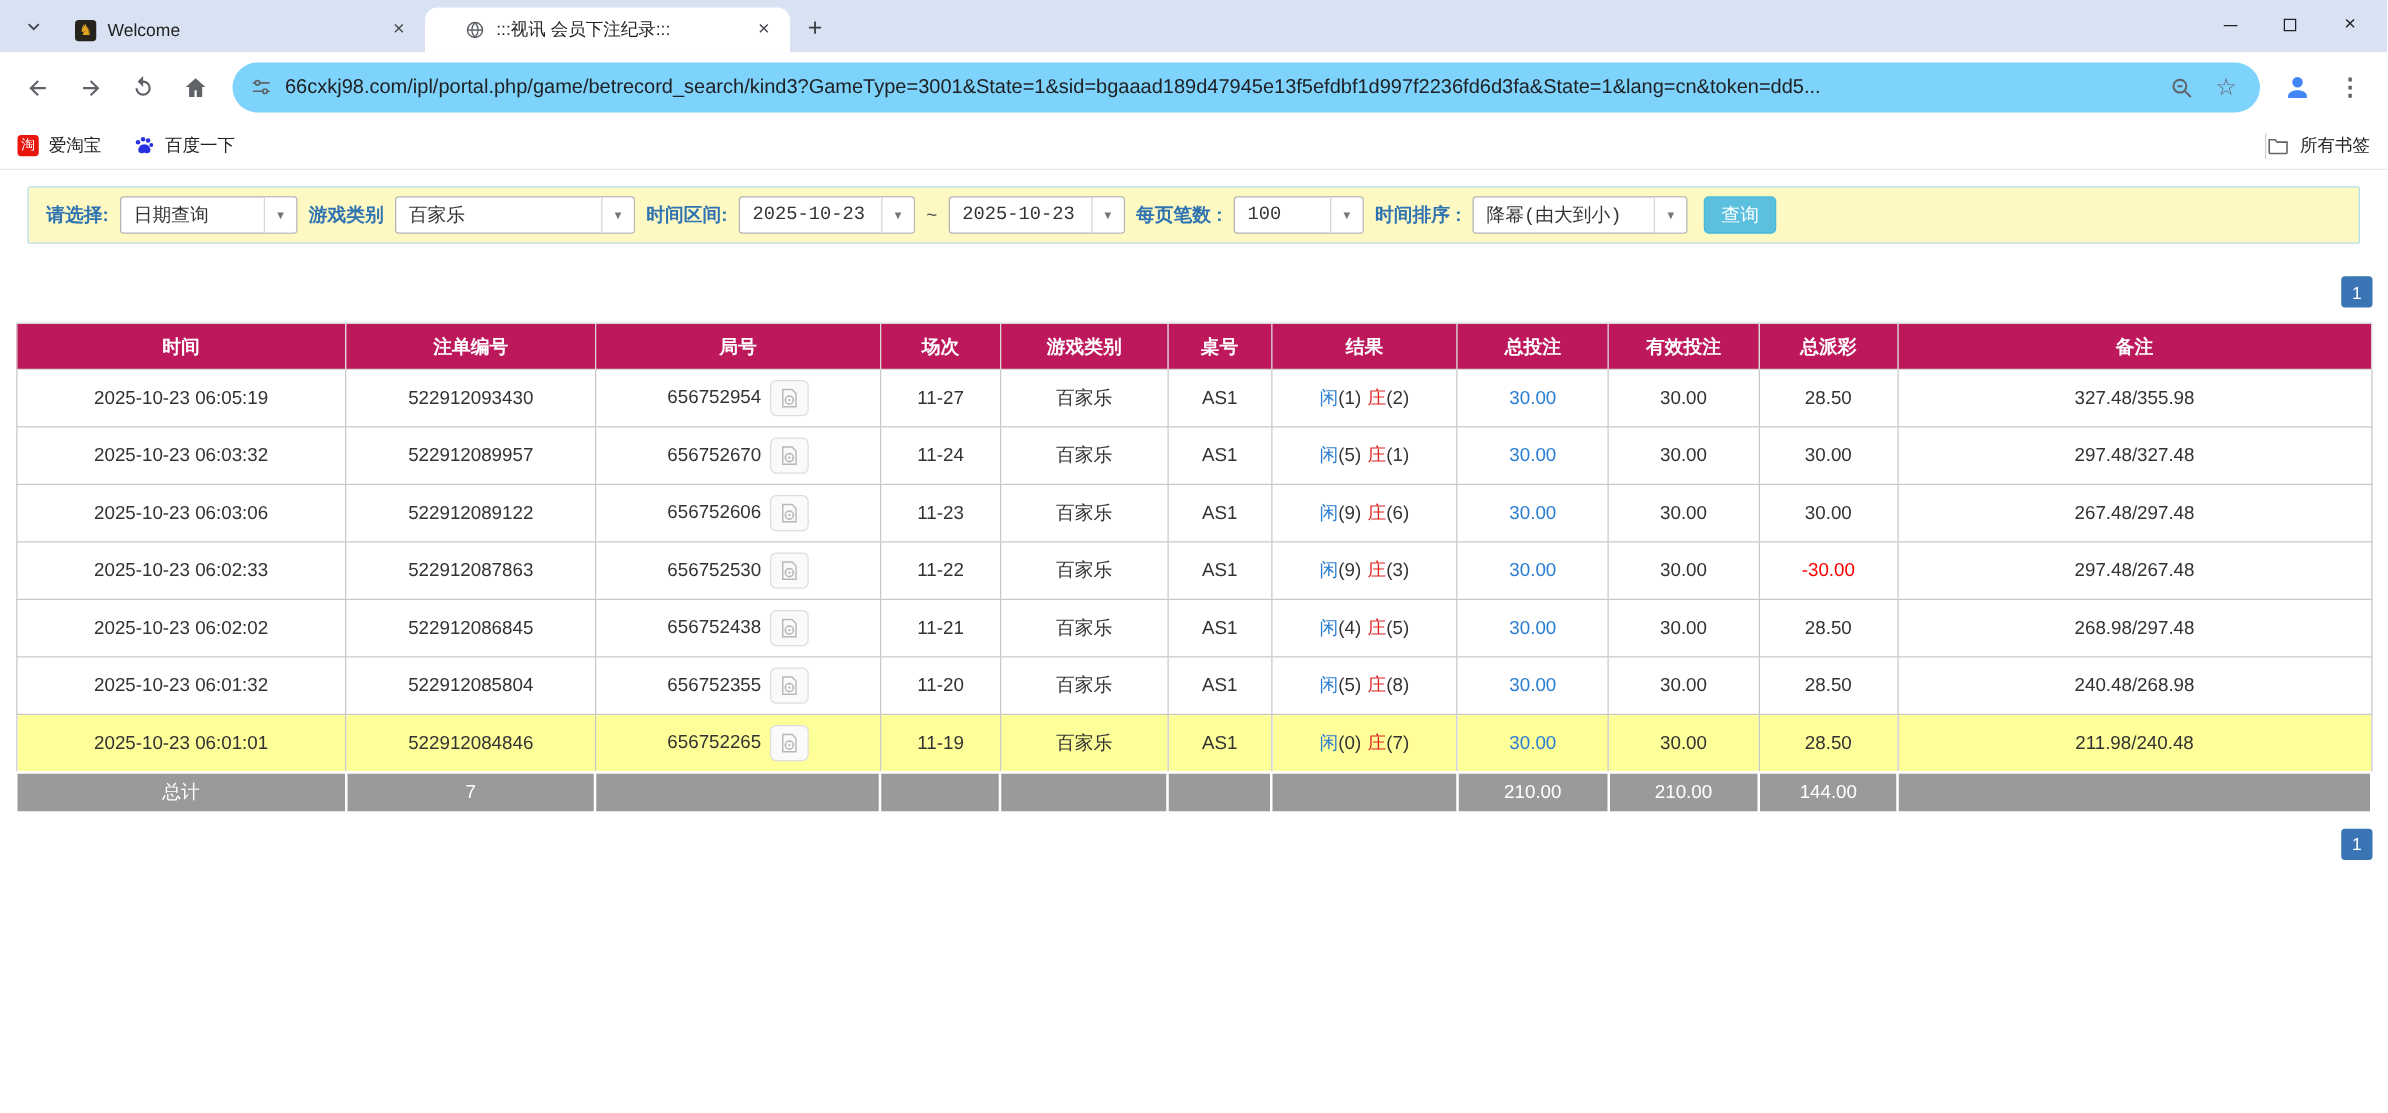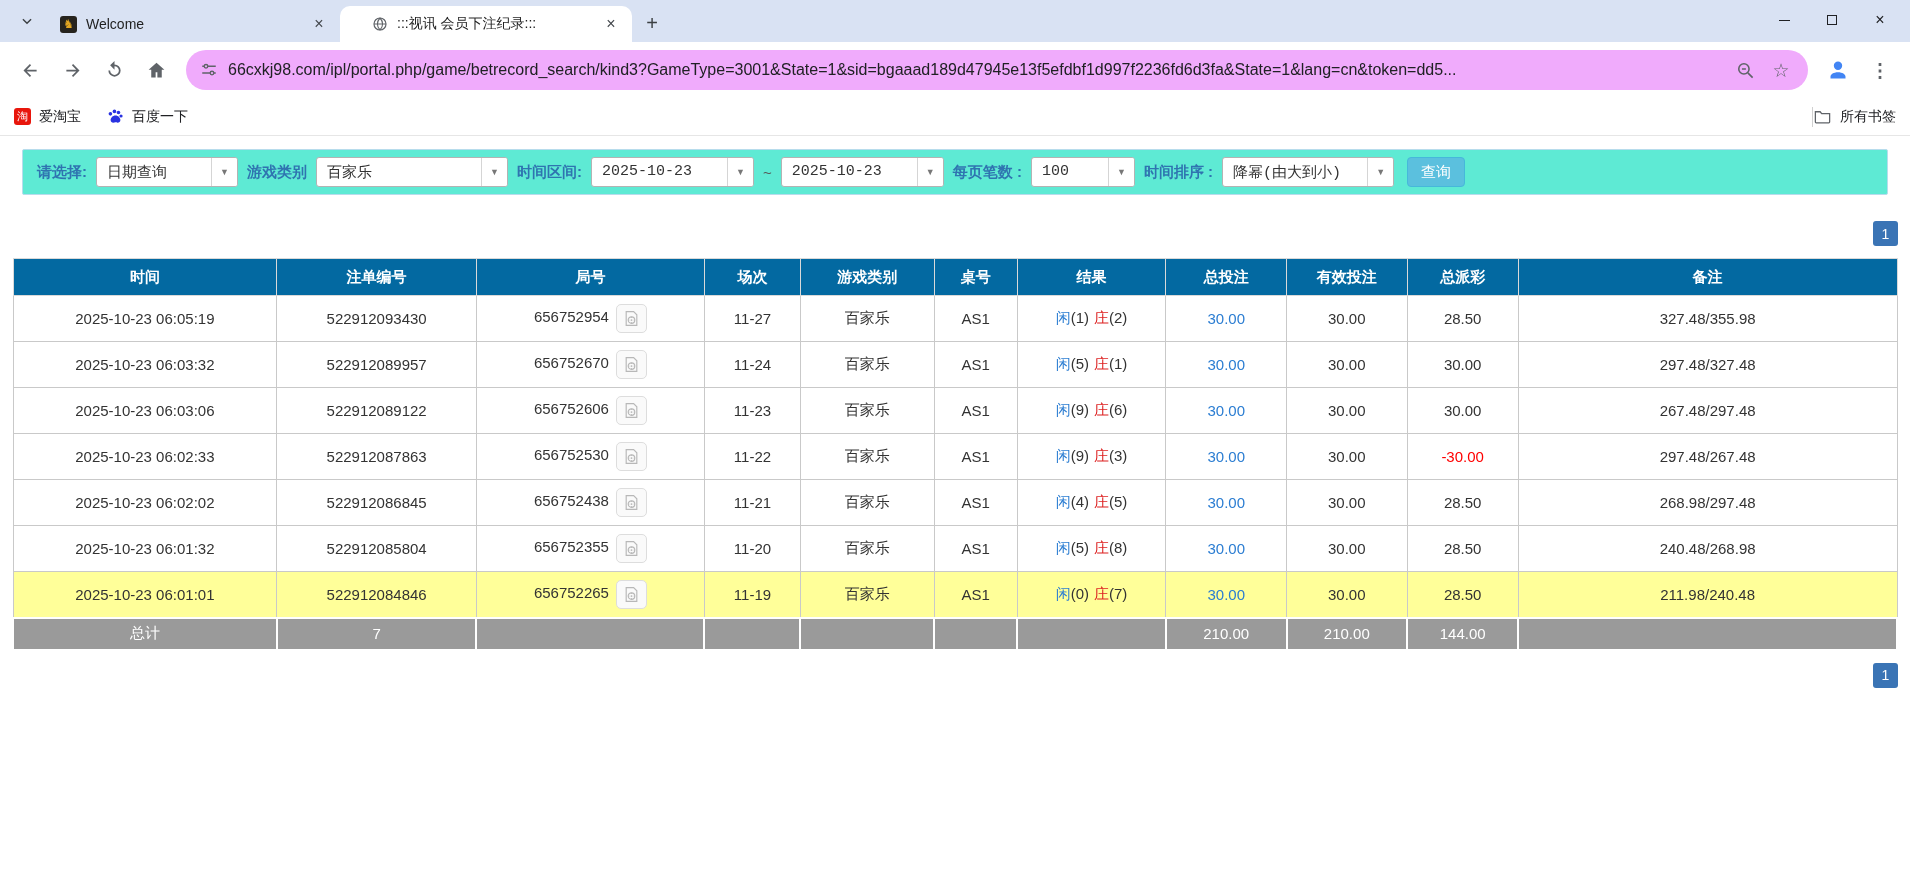--- a/index.html
+++ b/index.html
@@ -25,21 +25,21 @@
   .win-btn { width:48px; height:40px; display:flex; align-items:center; justify-content:center;
     background:transparent; border:none; color:#202124; cursor:pointer; }
   .min-glyph { width:11px; height:1px; background:#202124; display:block; }
   .max-glyph { width:10px; height:10px; border:1px solid #202124; display:block; }
   .close-glyph { font-size:16px; line-height:1; }
 
   .toolbar { height:56px; background:#fff; display:flex; align-items:center; padding:0 10px; gap:2px; }
   .nav-btn { width:40px; height:40px; border:none; background:transparent; border-radius:50%;
     display:flex; align-items:center; justify-content:center; cursor:pointer; flex:none; }
   .nav-btn svg { width:21px; height:21px; fill:#5f6368; }
-  .urlbar { flex:1; height:40px; background:#f0abfc; border-radius:20px; margin:0 8px;
+  .urlbar { flex:1; height:40px; background:#7dd3fc; border-radius:20px; margin:0 8px;
     display:flex; align-items:center; padding:0 14px; gap:10px; min-width:0; }
   .urlbar .site-icon svg { width:18px; height:18px; stroke:#5f6368; fill:none; stroke-width:1.8; }
   .url-text { flex:1; font-size:16px; color:#202124; white-space:nowrap; overflow:hidden; }
   .url-icon { width:26px; height:26px; display:flex; align-items:center; justify-content:center;
     flex:none; cursor:pointer; background:transparent; border:none; }
   .url-icon svg { width:19px; height:19px; stroke:#5f6368; fill:none; stroke-width:2; }
   .star-glyph { font-size:19px; color:#5f6368; }
   .profile-btn svg { width:24px; height:24px; fill:#4285f4; }
   .dots-glyph { font-size:19px; color:#5f6368; font-weight:bold; }
 
@@ -50,45 +50,45 @@
     font-size:11px; line-height:17px; text-align:center; }
   .bm-right { margin-left:auto; display:flex; align-items:center; }
   .bm-divider { width:1px; height:20px; background:#d0d0d0; }
   .folder-icon svg { width:19px; height:19px; fill:none; stroke:#5f6368; stroke-width:1.6; }
 
   
   .content { background:#fff; }
   .page-title { font-size:20px; color:#333; font-weight:400; margin:24px 0 12px 12px; }
   .title-rule { border:none; border-top:1px solid #e6e6e6; }
 
-  .filterbar { margin:13px 22px 0; height:46px; background:#5eead4; border:1px solid #b7dcec;
+  .filterbar { margin:13px 22px 0; height:46px; background:#fef9c3; border:1px solid #b7dcec;
     border-radius:2px; display:flex; align-items:center; padding:0 14px; gap:9px; font-size:15px; }
   .flabel { color:#2f74b0; font-weight:bold; white-space:nowrap; }
   .combo { display:inline-flex; align-items:stretch; height:30px; background:#fff;
     border:1px solid #b3b3b3; border-radius:3px; overflow:hidden; cursor:pointer; flex:none; }
   .combo .val { padding:5px 10px 0; font-size:15px; color:#333; flex:1; white-space:nowrap;font-family:Liberation Mono, monospace; }
   .combo .arrow { width:26px; border-left:1px solid #d5d5d5; display:flex; align-items:center;
     justify-content:center; color:#777; font-size:9px; background:#fff; }
-  .w-select{width:142px} .w-game{width:192px} .w-date{width:163px} .w-size{width:104px} .w-sort{width:172px}
+  .w-select{width:142px} .w-game{width:192px} .w-date{width:141px} .w-size{width:104px} .w-sort{width:172px}
   .tilde { color:#555; }
   .btn-search { background:#5bc0de; border:1px solid #46b8da; color:#fff; border-radius:4px;
     height:30px; padding:0 13px; font-size:15px; cursor:pointer; margin-left:4px; }
 
   .summarybar { margin:12px 12px 0; height:44px; background:#dff0d8; border:1px solid #d6e9c6;
     display:flex; align-items:center; justify-content:space-between; padding:0 14px; font-size:15px; }
   .summary-left { color:#3c763d; }
   .summary-right { color:#f00; }
 
   .pagenav { display:flex; justify-content:flex-end; margin:26px 12px 12px; }
   .pagenav.bottom { margin:12px 12px 0; }
   .page-btn { min-width:25px; height:25px; background:#3a74b5; color:#fff; font-size:14px;
     display:flex; align-items:center; justify-content:center; border-radius:3px; border:none; cursor:pointer; }
 
   table.bets { width:calc(100% - 24px); margin:0 12px; border-collapse:collapse; table-layout:fixed; }
-  .bets thead th { background:#0369a1; color:#fff; height:37px; font-size:15px; font-weight:bold;
+  .bets thead th { background:#be185d; color:#fff; height:37px; font-size:15px; font-weight:bold;
     border:1px solid #d9d9d9; text-align:center; }
   .bets tbody td { height:46px; border:1px solid #c9c9c9; text-align:center; font-size:15px;
     color:#333; background:#fff; overflow:hidden; white-space:nowrap; }
   .bets tr.hl td { background:#ffff99; }
   .betlink { color:var(--link_blue,#2b7dd2); text-decoration:none; cursor:pointer; }
   .res-p { color:var(--link_blue,#2b7dd2); }
   .res-b { color:var(--banker_red,#dd2222); margin-left:5px; }
   td.payout.neg { color:var(--negative_red,#f00); }
   .vid-btn { display:inline-flex; width:31px; height:29px; border:1px solid #ddd; border-radius:5px;
     background:#fafafa; align-items:center; justify-content:center; margin-left:7px;

